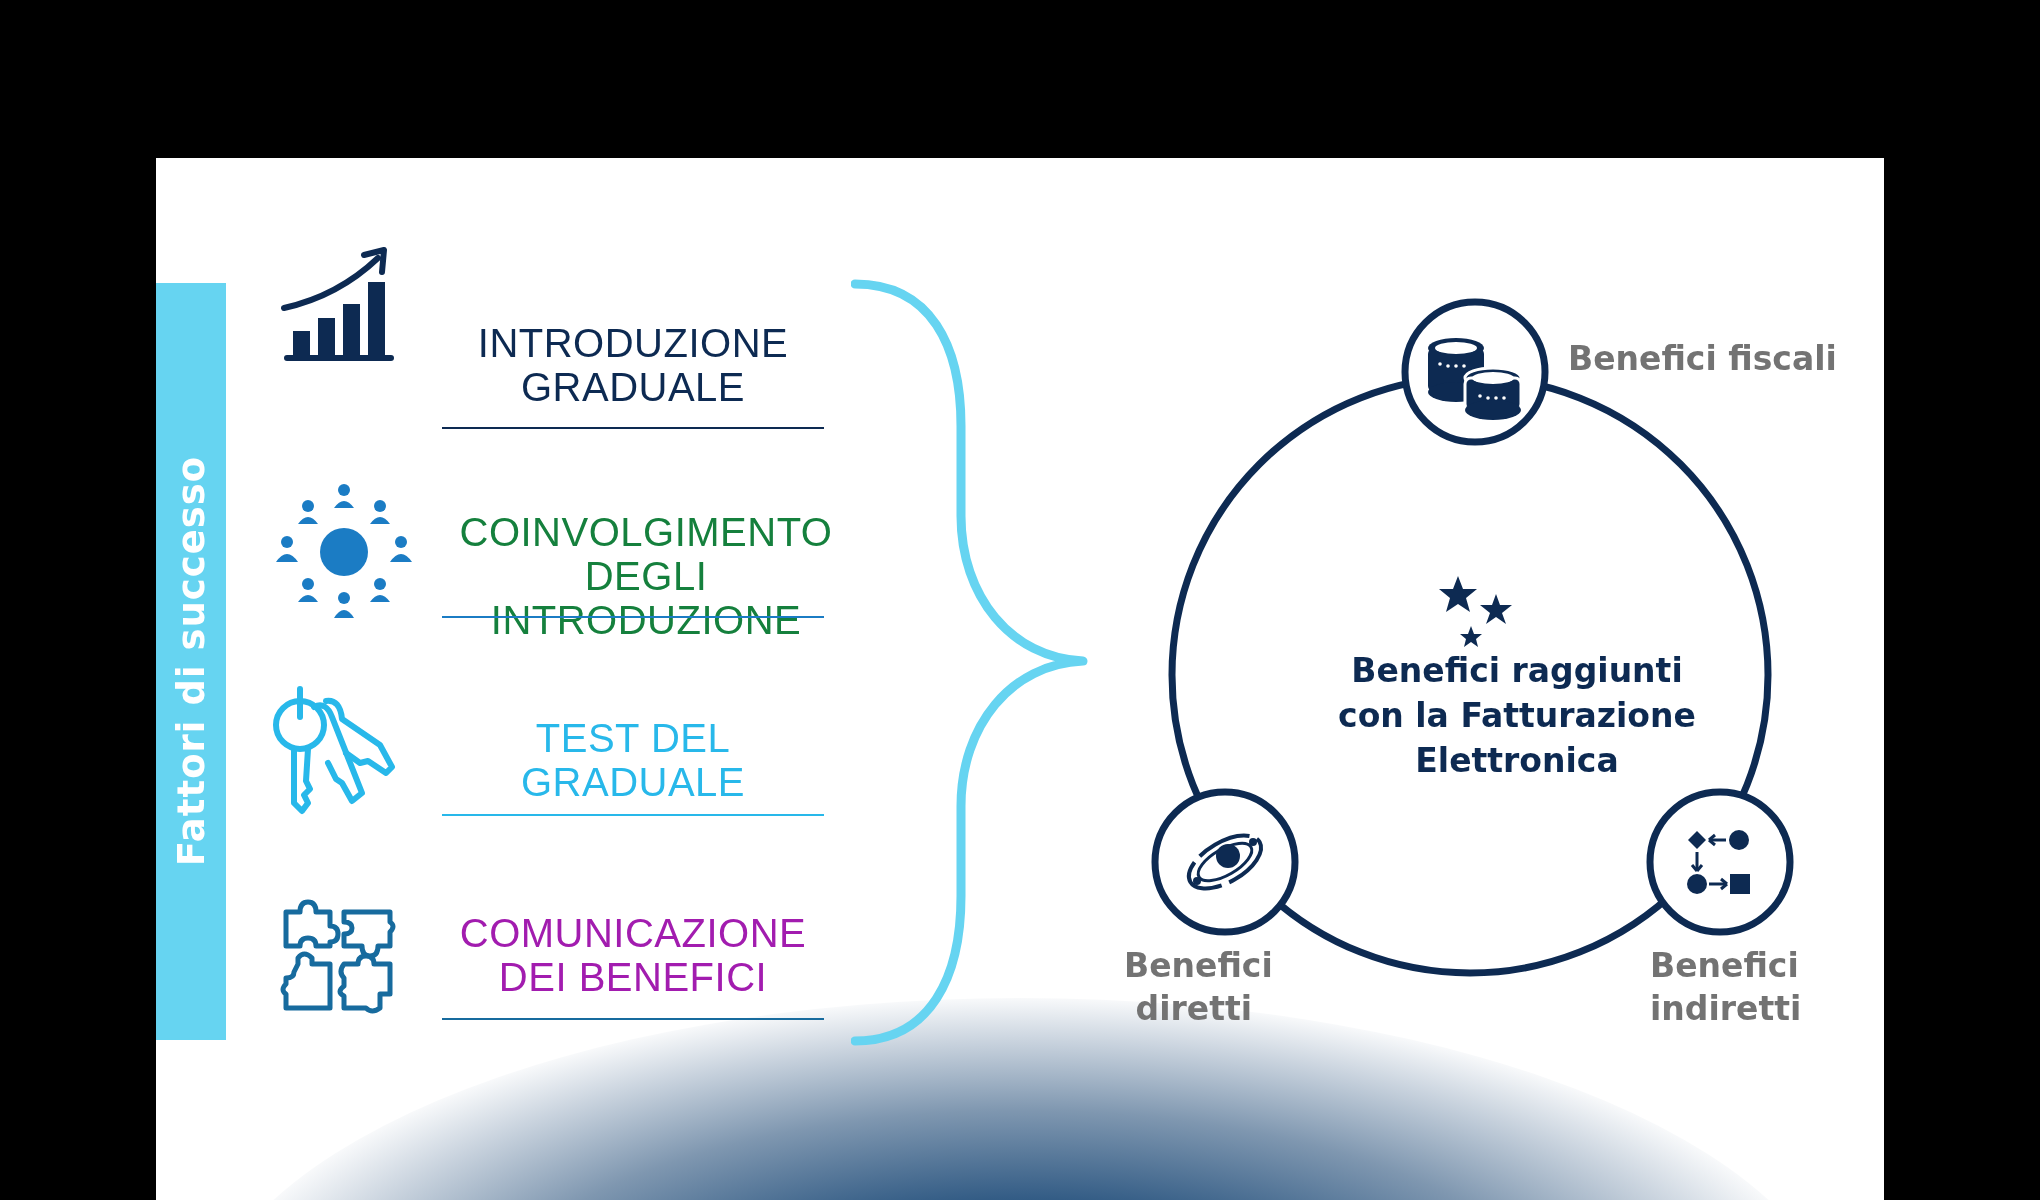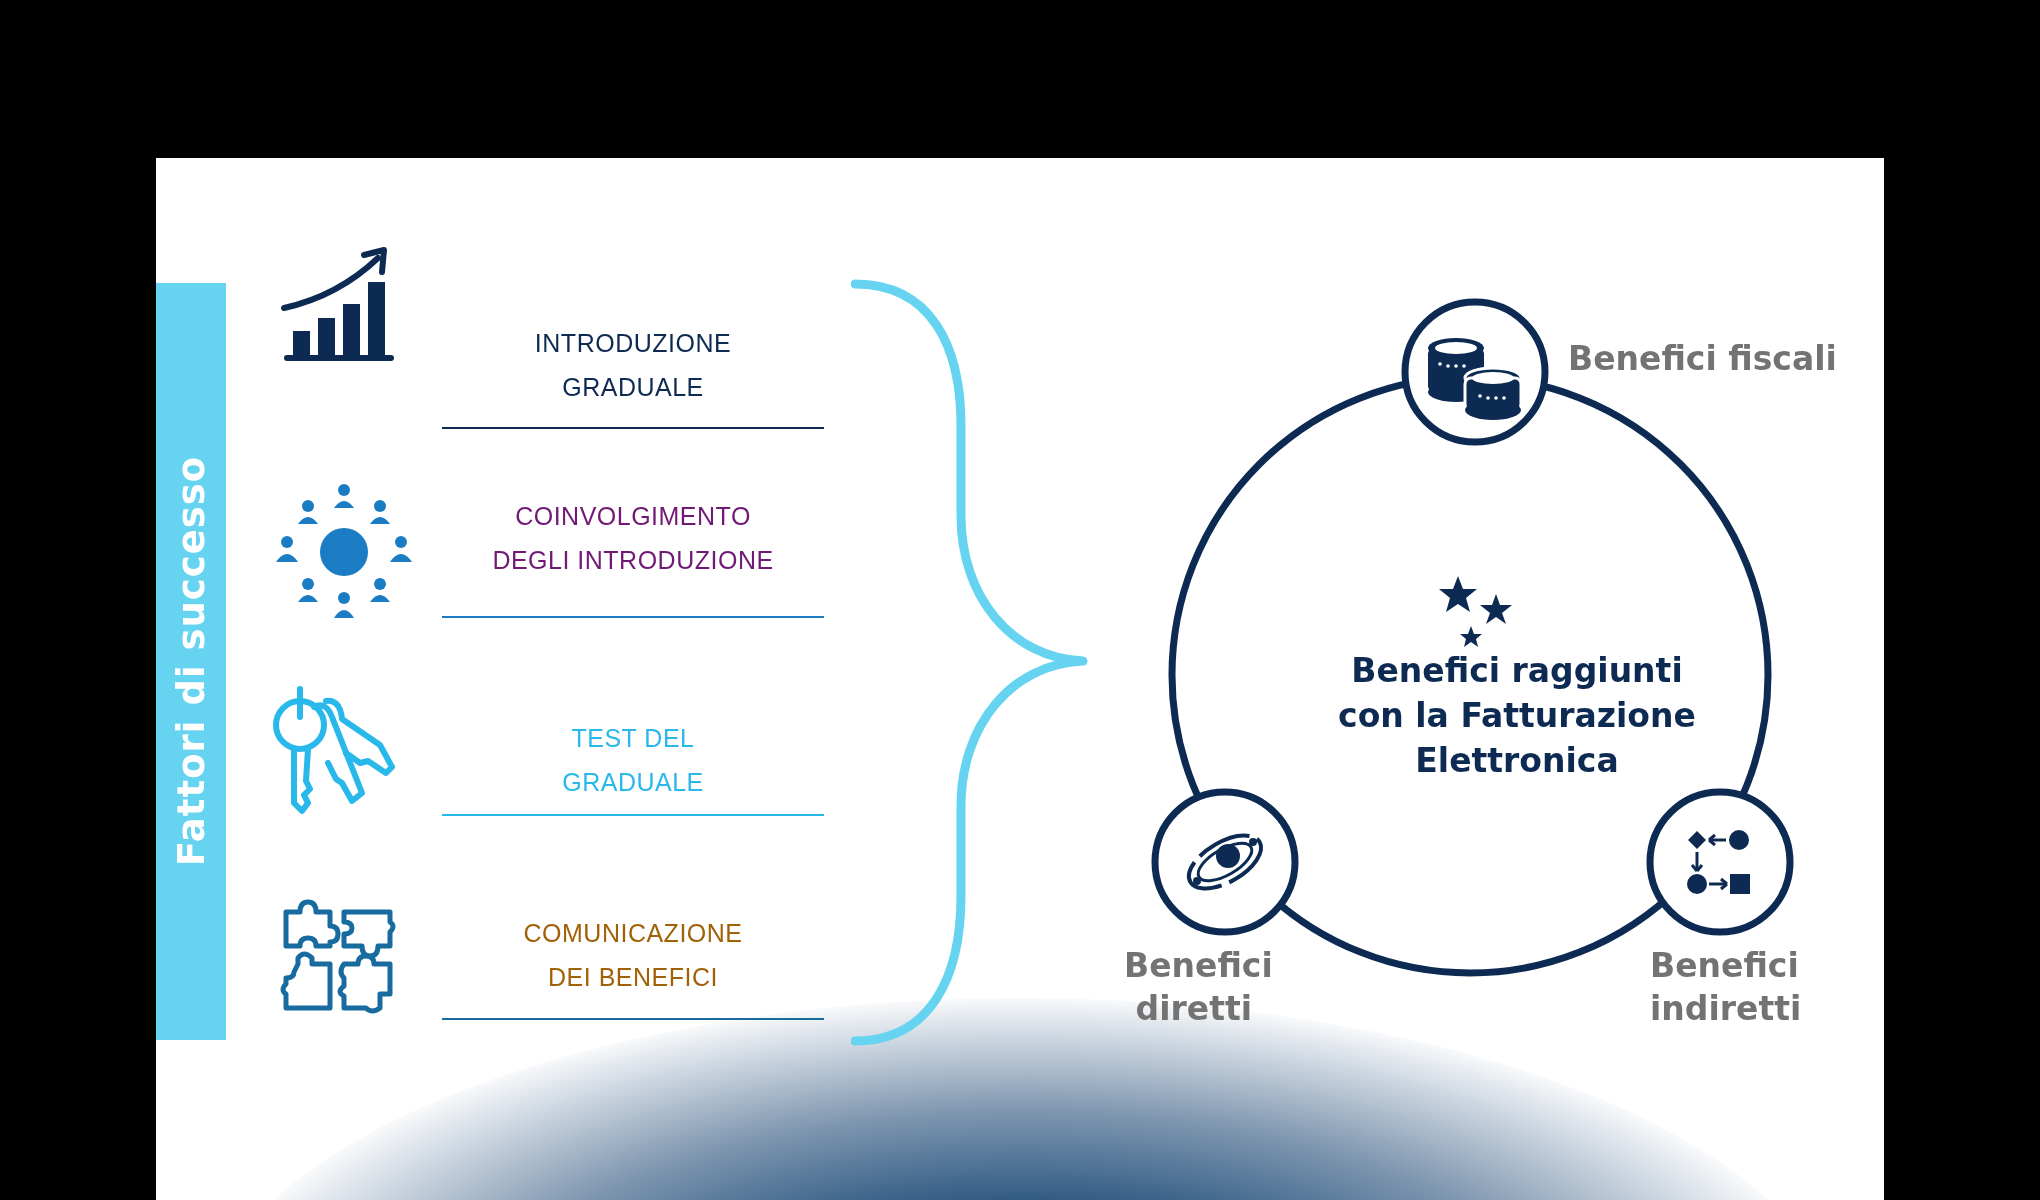--- a/index.html
+++ b/index.html
@@ -5,21 +5,21 @@
   html,body{margin:0;padding:0;}
   body{width:2040px;height:1200px;background:#000;position:relative;overflow:hidden;font-family:"Liberation Sans","DejaVu Sans",sans-serif;}
   .panel{position:absolute;left:156px;top:158px;width:1728px;height:1042px;background:#fff;overflow:hidden;}
   .glow{position:absolute;left:40px;top:840px;width:1650px;height:700px;border-radius:50%;
     background:radial-gradient(ellipse at 50% 50%, #0f3a66 0%, #2a5580 28%, #7f97b0 48%, #c9d3de 62%, rgba(255,255,255,0) 72%);}
   .sidebar{position:absolute;left:0;top:125px;width:70px;height:757px;background:#66d4f1;}
   .sidebar-label{position:absolute;left:35px;top:378px;transform:translate(-50%,-50%) rotate(-90deg);white-space:nowrap;
     color:#fff;font-family:"DejaVu Sans",sans-serif;font-weight:bold;font-size:37px;letter-spacing:1px;}
   .row{position:absolute;left:0;width:700px;}
   .row .icon{position:absolute;left:122px;width:130px;height:130px;}
-  .row .text{position:absolute;left:280px;width:394px;text-align:center;font-size:25px;line-height:44px;letter-spacing:0.5px;}
+  .row .text{position:absolute;left:280px;width:394px;text-align:center;font-size:40px;line-height:44px;letter-spacing:0.5px;}
   .row .rule{position:absolute;left:286px;width:382px;height:2px;}
   .brace{position:absolute;left:695px;top:118px;}
   .diagram{position:absolute;left:0;top:0;}
   .node-label{position:absolute;font-family:"DejaVu Sans",sans-serif;font-weight:bold;color:#737373;font-size:33px;line-height:43px;}
   .center-text{position:absolute;left:1156px;top:490px;width:410px;text-align:center;font-family:"DejaVu Sans",sans-serif;font-weight:bold;color:#0d2a52;font-size:33px;line-height:45px;}
 </style>
 </head>
 <body>
 
 <div class="panel">
@@ -65,21 +65,21 @@
         <circle cx="129" cy="62" r="6"></circle>
           <path d="M118 82 Q129 66 140 82 Z"></path>
         <circle cx="36" cy="104" r="6"></circle>
           <path d="M26 122 Q36 108 46 122 Z"></path>
         <circle cx="108" cy="104" r="6"></circle>
           <path d="M98 122 Q108 108 118 122 Z"></path>
         <circle cx="72" cy="118" r="6"></circle>
           <path d="M62 138 Q72 122 82 138 Z"></path>
       </g>
     </svg>
-    <div class="text" style="top:336px;color:#701a75;">
+    <div class="text" style="top:352px;color:#15803d;margin-left:13px;">
       <div>COINVOLGIMENTO</div>
       <div>DEGLI INTRODUZIONE</div>
     </div>
     <div class="rule" style="top:458px;background:#1b7cc4;"></div>
   </div>
 
   <div class="row" style="top:0;">
     <svg class="icon" style="top:525px;left:114px;width:140px;height:140px;" viewBox="0 0 140 140">
       <g fill="none" stroke="#28b8ea" stroke-width="6" stroke-linejoin="round" stroke-linecap="round">
         <circle cx="30" cy="42" r="24"></circle>
@@ -98,21 +98,21 @@
 
   <div class="row" style="top:0;">
     <svg class="icon" style="top:740px;left:124px;width:116px;height:116px;" viewBox="0 0 116 116">
       <g fill="none" stroke="#176b9e" stroke-width="5" stroke-linejoin="round">
         <path d="M6 14 L20 14 Q20 4 28 4 Q36 4 36 14 L50 14 L50 28 Q58 28 58 36 Q58 44 50 44 L50 48 L36 48 Q36 40 28 40 Q20 40 20 48 L6 48 Z"></path>
         <path d="M64 14 L110 14 L110 24 Q116 28 110 34 L110 48 L98 48 Q98 58 90 58 Q82 58 82 48 L64 48 L64 36 Q72 36 72 30 Q72 24 64 24 Z"></path>
         <path d="M18 66 L18 60 Q24 52 32 60 L32 66 L50 66 L50 110 L6 110 L6 96 Q0 92 6 86 L6 80 Q14 80 14 74 Z"></path>
         <path d="M64 66 L78 66 Q78 58 86 58 Q94 58 94 66 L110 66 L110 96 L100 96 L100 110 Q92 116 86 110 L64 110 L64 98 Q56 94 64 88 L64 80 Q58 74 64 66 Z"></path>
       </g>
     </svg>
-    <div class="text" style="top:753px;color:#a16207;">
+    <div class="text" style="top:753px;color:#a21caf;">
       <div>COMUNICAZIONE</div>
       <div>DEI BENEFICI</div>
     </div>
     <div class="rule" style="top:860px;background:#176b9e;"></div>
   </div>
 
   <svg class="brace" width="260" height="780" viewBox="0 0 260 780">
     <path d="M4 8 C80 8 110 70 110 150 L110 240 C110 320 160 382 232 385 C160 388 110 450 110 530 L110 620 C110 700 80 765 4 765" fill="none" stroke="#66d4f1" stroke-width="9" stroke-linecap="round" stroke-linejoin="round"></path>
   </svg>
 

